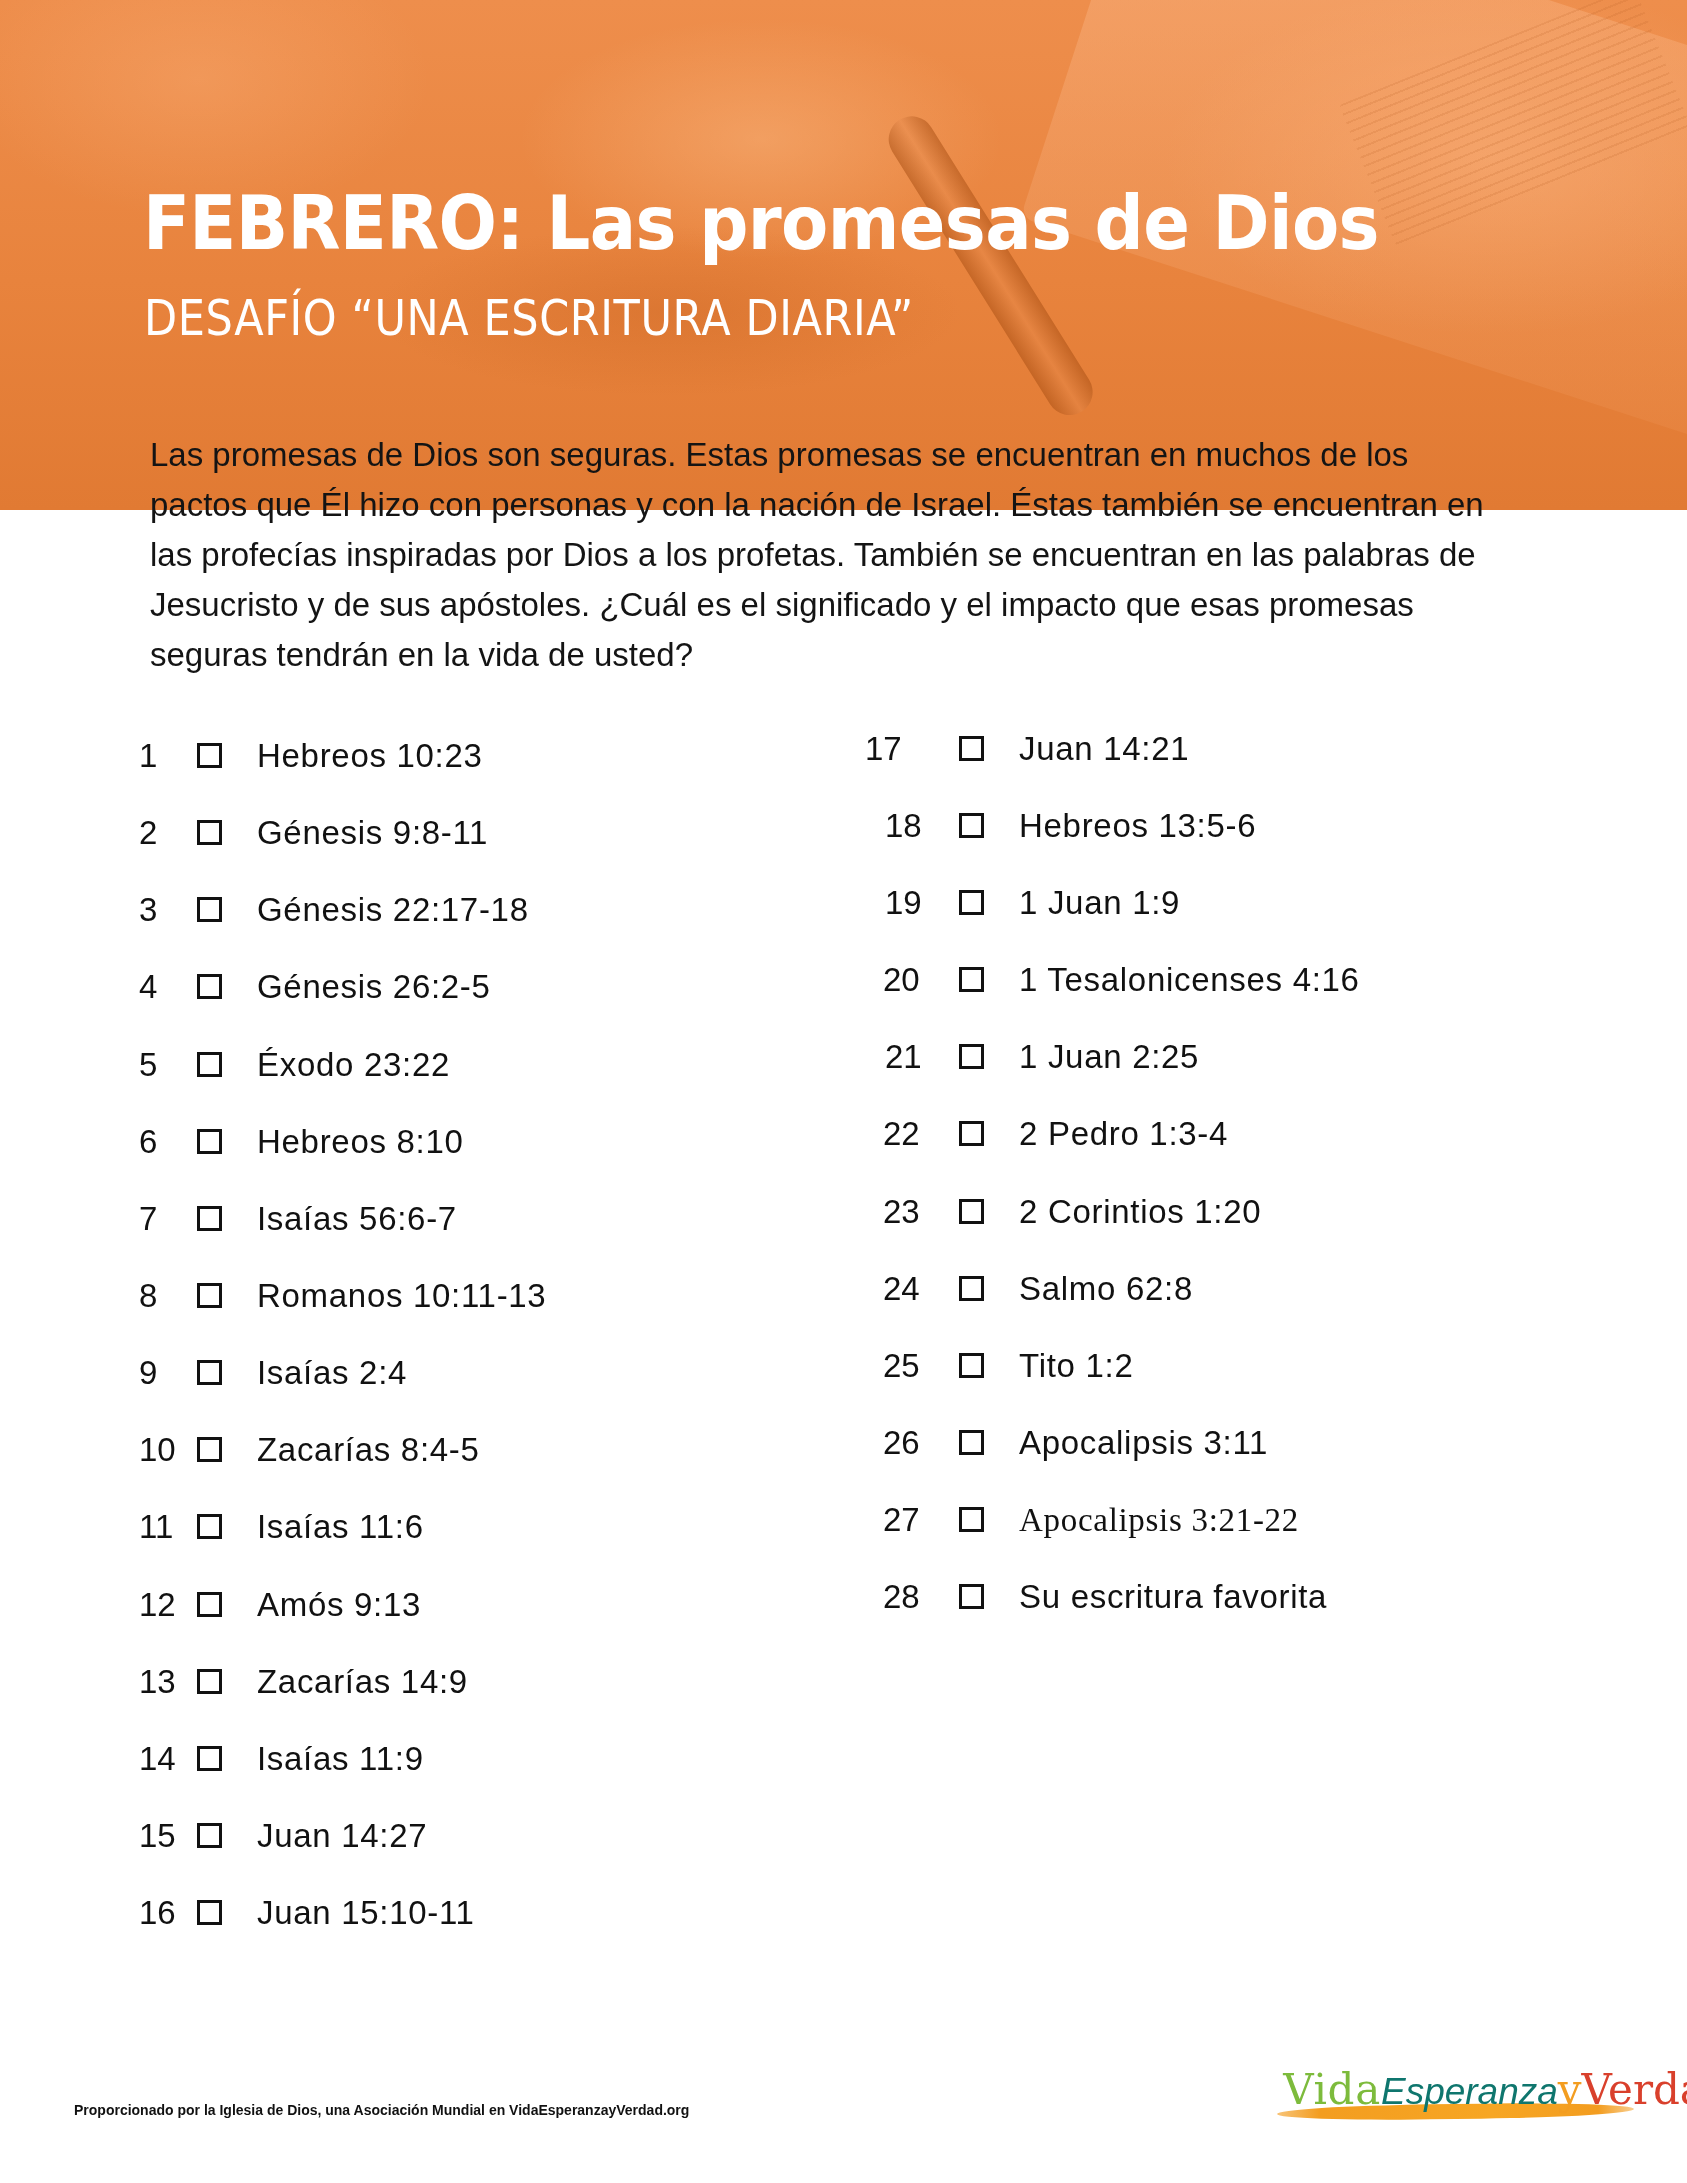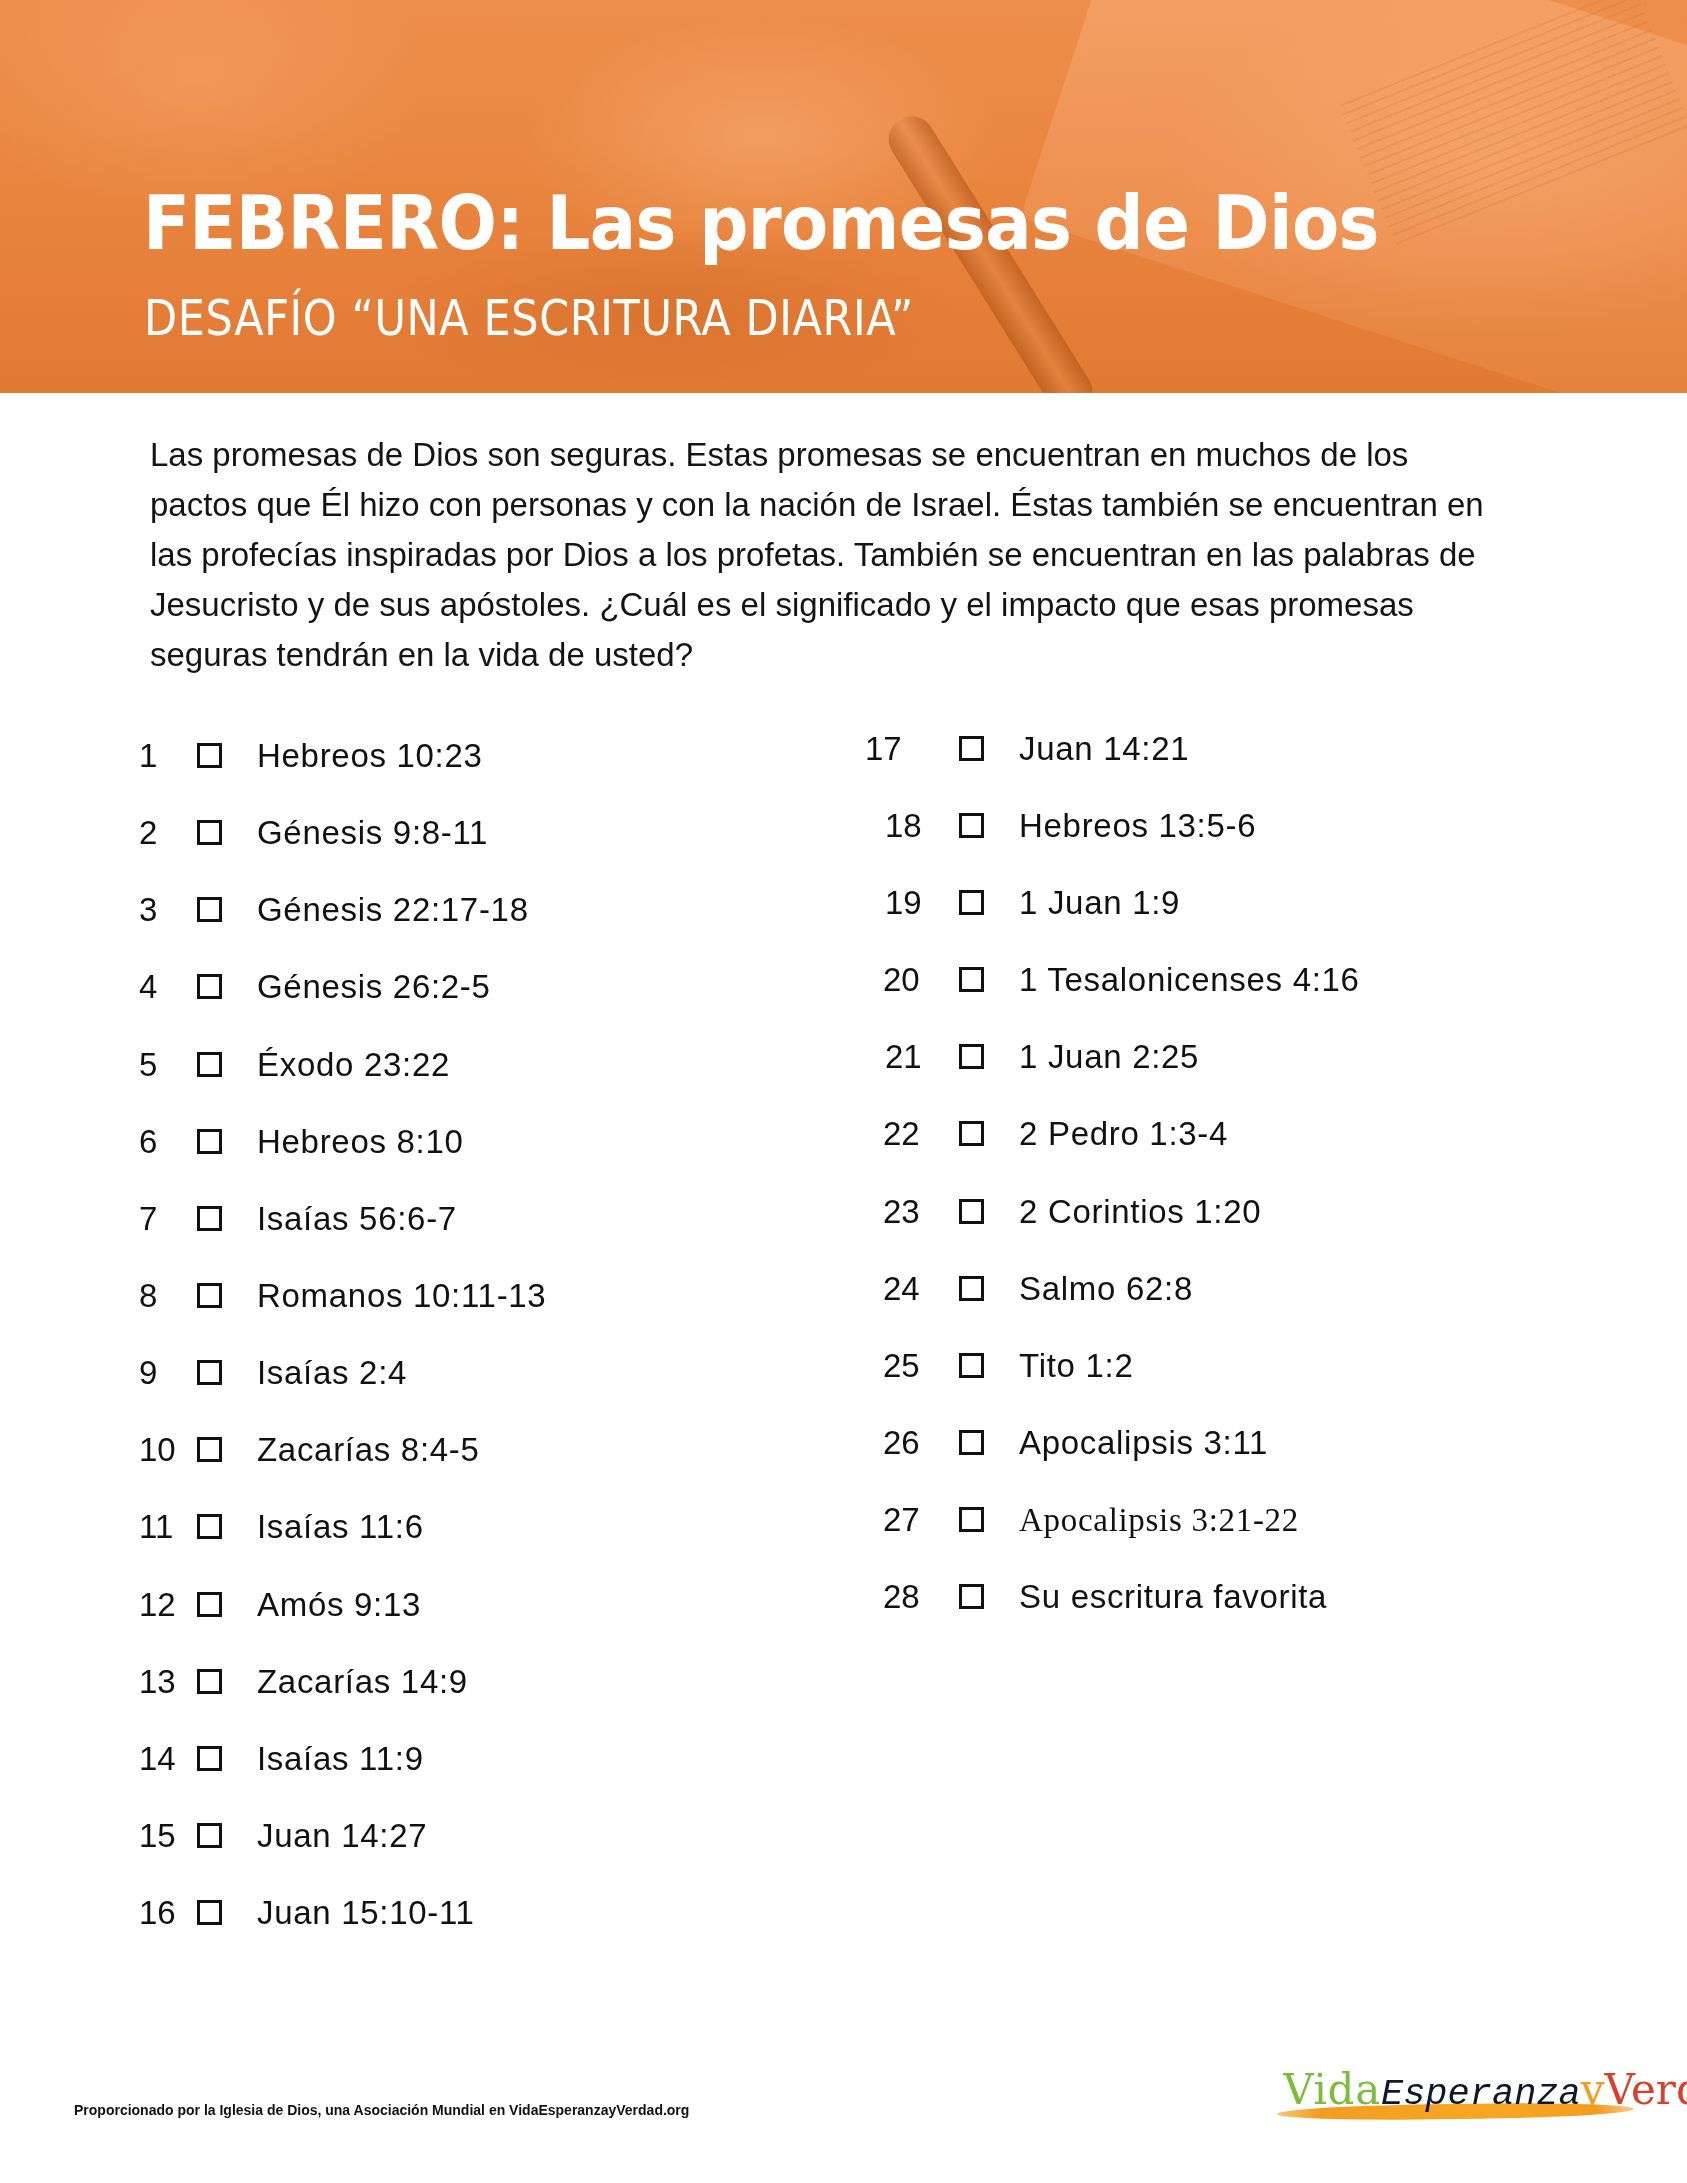--- a/index.html
+++ b/index.html
@@ -9,21 +9,21 @@
       position: relative;
       background: #ffffff;
       font-family: "Liberation Sans", "DejaVu Sans", sans-serif;
       color: #111111;
       overflow: hidden;
     }
     
     .header {
       position: absolute;
       left: 0; top: 0;
-      width: 1687px; height: 393px;
+      width: 1687px; height: 510px;
       overflow: hidden;
       background:
         radial-gradient(ellipse 344px 172px at 761px 139px, rgba(255,200,150,0.35), rgba(255,200,150,0) 70%),
         radial-gradient(ellipse 463px 251px at 1489px 159px, rgba(255,190,140,0.35), rgba(255,190,140,0) 70%),
         radial-gradient(ellipse 331px 198px at 198px 79px, rgba(255,190,140,0.25), rgba(255,190,140,0) 70%),
         linear-gradient(180deg, #EE8E4C 0%, #E8833D 55%, #E17A33 100%);
     }
     .header .photo-book {
       position: absolute;
       left: 1059px; top: -26.5px;
@@ -153,21 +153,21 @@
       transform: rotate(-0.8deg);
     }
     .logo-words {
       position: absolute;
       left: 13.2px; top: 8px;
       white-space: nowrap;
       font-size: 42px;
       line-height: 48px;
     }
     .logo-vida { font-family: "DejaVu Serif", serif; color: #7DBB3C; letter-spacing: 0.7px; }
-    .logo-esperanza { font-family: Liberation Mono, monospace; font-style: italic; color: #0f172a; font-size: 37px; }
+    .logo-esperanza { font-family: Liberation Sans, sans-serif; font-style: italic; color: #0f766e; font-size: 37px; }
     .logo-y { font-family: "DejaVu Serif", serif; color: #F39D20; }
     .logo-verdad { font-family: "DejaVu Serif", serif; color: #D9402C; }
   </style>
 </head>
 <body>
 
 <div class="header">
   <div class="photo-shadow"></div>
   <div class="photo-book"></div>
   <div class="photo-book-lines"></div>

